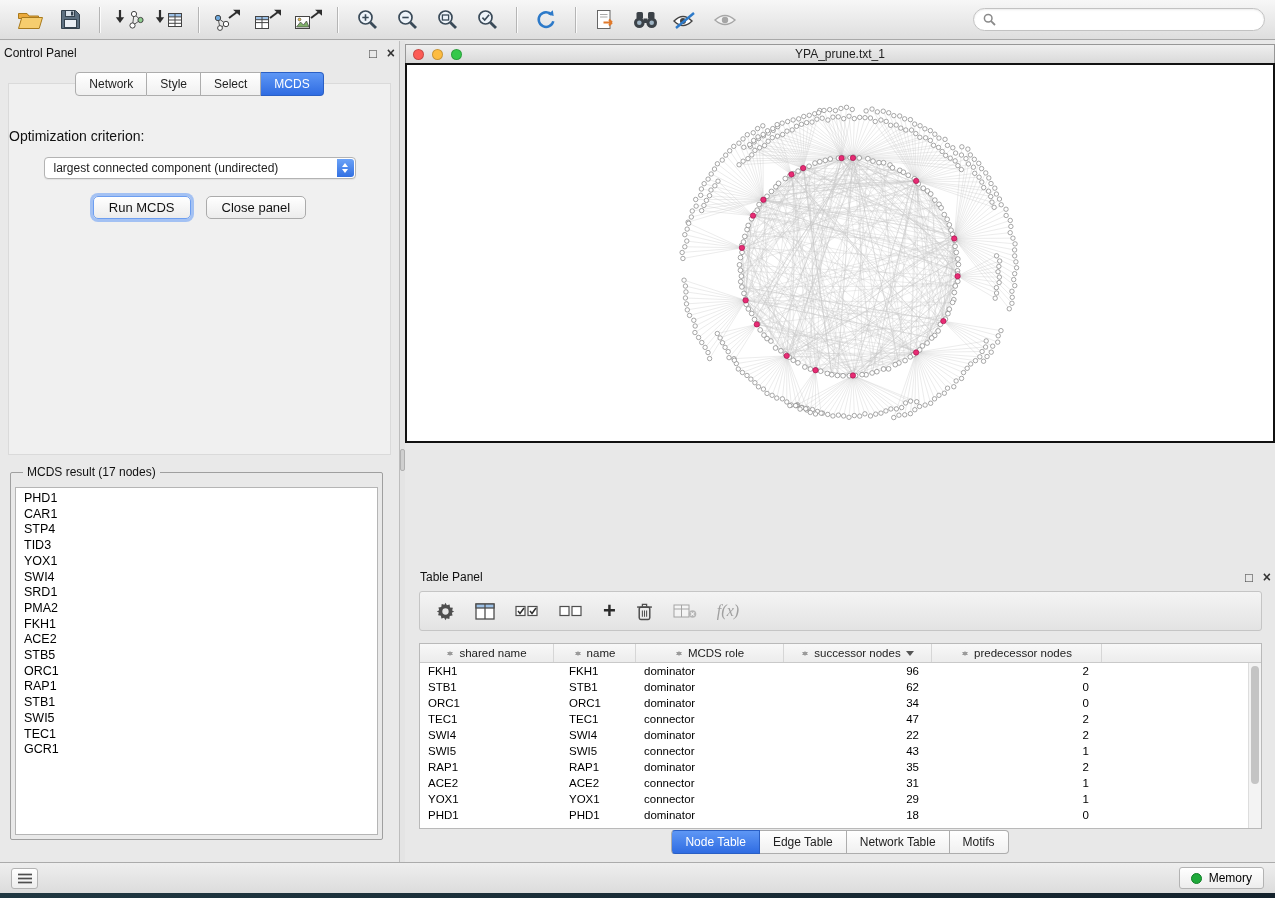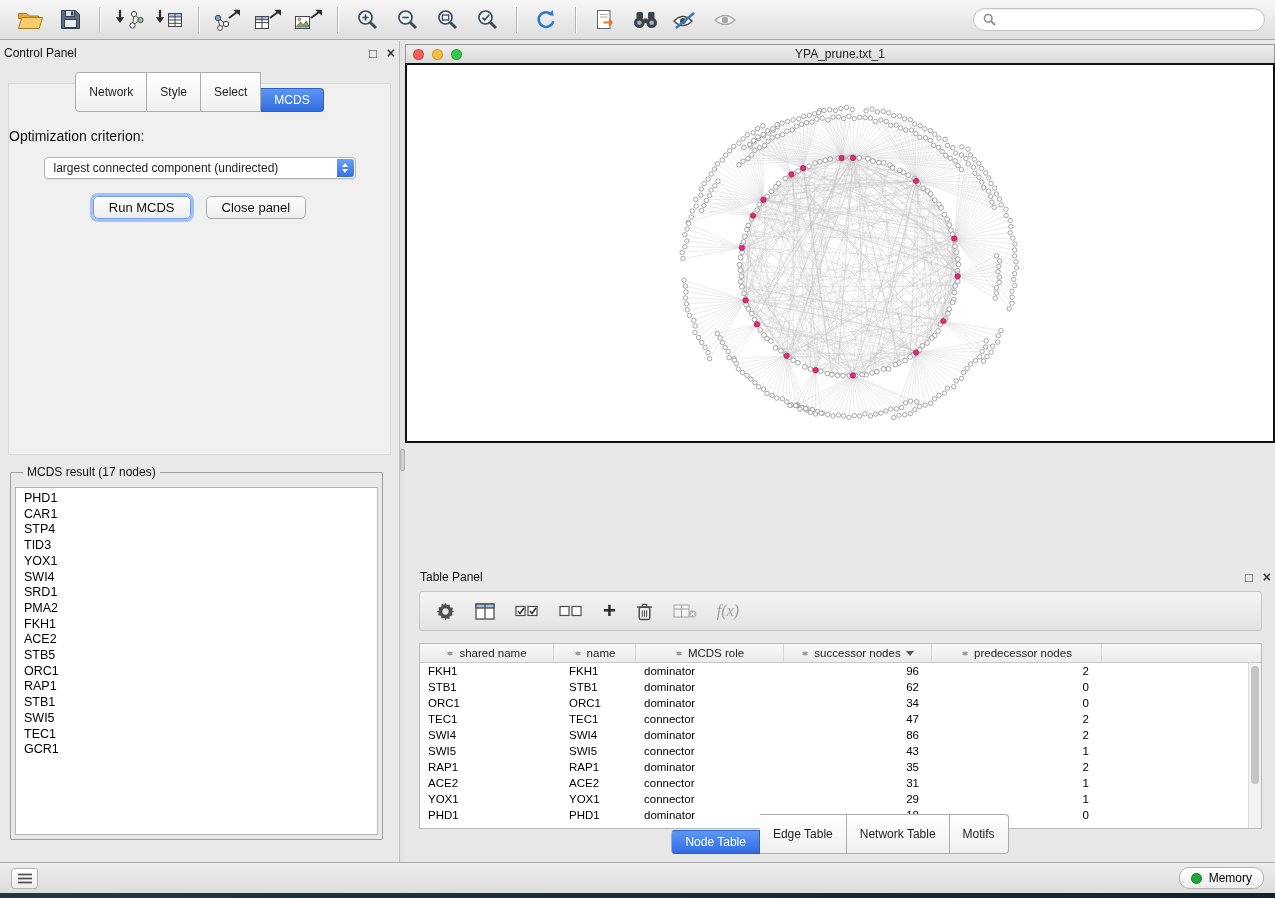--- a/index.html
+++ b/index.html
@@ -28,21 +28,21 @@
   .win-ctl{font-size:13px;color:#333;margin-left:10px;cursor:default;line-height:1;}
   .win-ctl.x{font-weight:bold;font-size:14px;}
 
   
   .control-panel{position:absolute;left:0;top:41px;width:400px;height:821px;background:#e9e9e9;border-right:1px solid #bdbdbd;}
   .tabbar{position:absolute;top:31px;left:0;right:0;display:flex;justify-content:center;z-index:2;}
   .seg{font-family:inherit;font-size:12px;padding:4px 13px;background:linear-gradient(#ffffff,#f0f0f0);
     border:1px solid #adadad;border-left:none;color:#222;cursor:pointer;}
   .seg:first-child{border-left:1px solid #adadad;border-radius:4px 0 0 4px;}
   .seg:last-child{border-radius:0 4px 4px 0;}
-  .seg-active{background:linear-gradient(#5e97f5,#2f6ce2);color:#fff;border-color:#2a5fc4;margin-top:16px;}
+  .seg-active{background:linear-gradient(#5e97f5,#2f6ce2);color:#fff;border-color:#2a5fc4;}
   .tab-content{position:absolute;left:8px;right:8px;top:42px;height:372px;background:#f0f0f0;border:1px solid #dadada;}
   .opt-label{margin-top:44px;text-align:left;font-size:14px;color:#111;}
   .mac-select{position:relative;width:312px;height:22px;margin:13px auto 0;background:#fff;border:1px solid #b3b3b3;
     border-radius:4px;display:flex;align-items:center;padding:0 22px 0 9px;font-size:12px;cursor:pointer;
     box-shadow:0 1px 1px rgba(0,0,0,.06);}
   .sel-arrow{position:absolute;right:1px;top:1px;width:17px;height:18px;border-radius:0 3px 3px 0;
     background:linear-gradient(#6ba2f7,#3270e2);display:flex;flex-direction:column;align-items:center;justify-content:center;gap:2px;}
   .sel-arrow i{display:block;width:0;height:0;border:3.5px solid transparent;}
   .sel-arrow .up{border-bottom:4.5px solid #fff;border-top:none;}
   .sel-arrow .dn{border-top:4.5px solid #fff;border-bottom:none;}
@@ -95,21 +95,21 @@
   .td.c1{padding-left:15px;}
   .vscroll{position:absolute;right:0;top:19px;bottom:0;width:13px;background:#f3f3f3;border-left:1px solid #ddd;}
   .vthumb{position:absolute;left:2px;right:2px;top:3px;height:118px;background:#c4c4c4;border-radius:5px;}
   .bottom-tabs{position:absolute;left:0;right:0;bottom:8px;display:flex;justify-content:center;}
 
   
   .statusbar{position:absolute;left:0;top:862px;right:0;height:31px;background:linear-gradient(#eeeeee,#dcdcdc);
     border-top:1px solid #ababab;display:flex;align-items:center;padding:0 11px;}
   .menu-btn{width:27px;height:21px;border:1px solid #b3b3b3;border-radius:3px;background:linear-gradient(#fff,#ededed);
     display:flex;align-items:center;justify-content:center;cursor:pointer;}
-  .memory-btn{margin-left:auto;display:flex;align-items:center;gap:7px;border:1px solid #b3b3b3;border-radius:10px;
+  .memory-btn{margin-left:auto;display:flex;align-items:center;gap:7px;border:1px solid #b3b3b3;border-radius:3px;
     background:linear-gradient(#fff,#ededed);padding:2px 11px;height:22px;font-size:12px;cursor:pointer;font-family:inherit;}
   .memory-dot{width:11px;height:11px;border-radius:50%;background:#1ea93a;border:1px solid #0f7d26;}
 </style>
 </head>
 <body>
 
 <div class="app">
 
   <header class="toolbar">
     <button class="tb-btn">
@@ -865,21 +865,21 @@
             <div class="td" style="width: 134px;">TEC1</div>
             <div class="td c1" style="width: 82px;">TEC1</div>
             <div class="td" style="width: 148px;">connector</div>
             <div class="td num" style="width: 148px;">47</div>
             <div class="td num" style="width: 170px;">2</div>
           </div>
           <div class="tr">
             <div class="td" style="width: 134px;">SWI4</div>
             <div class="td c1" style="width: 82px;">SWI4</div>
             <div class="td" style="width: 148px;">dominator</div>
-            <div class="td num" style="width: 148px;">86</div>
+            <div class="td num" style="width: 148px;">22</div>
             <div class="td num" style="width: 170px;">2</div>
           </div>
           <div class="tr">
             <div class="td" style="width: 134px;">SWI5</div>
             <div class="td c1" style="width: 82px;">SWI5</div>
             <div class="td" style="width: 148px;">connector</div>
             <div class="td num" style="width: 148px;">43</div>
             <div class="td num" style="width: 170px;">1</div>
           </div>
           <div class="tr">

